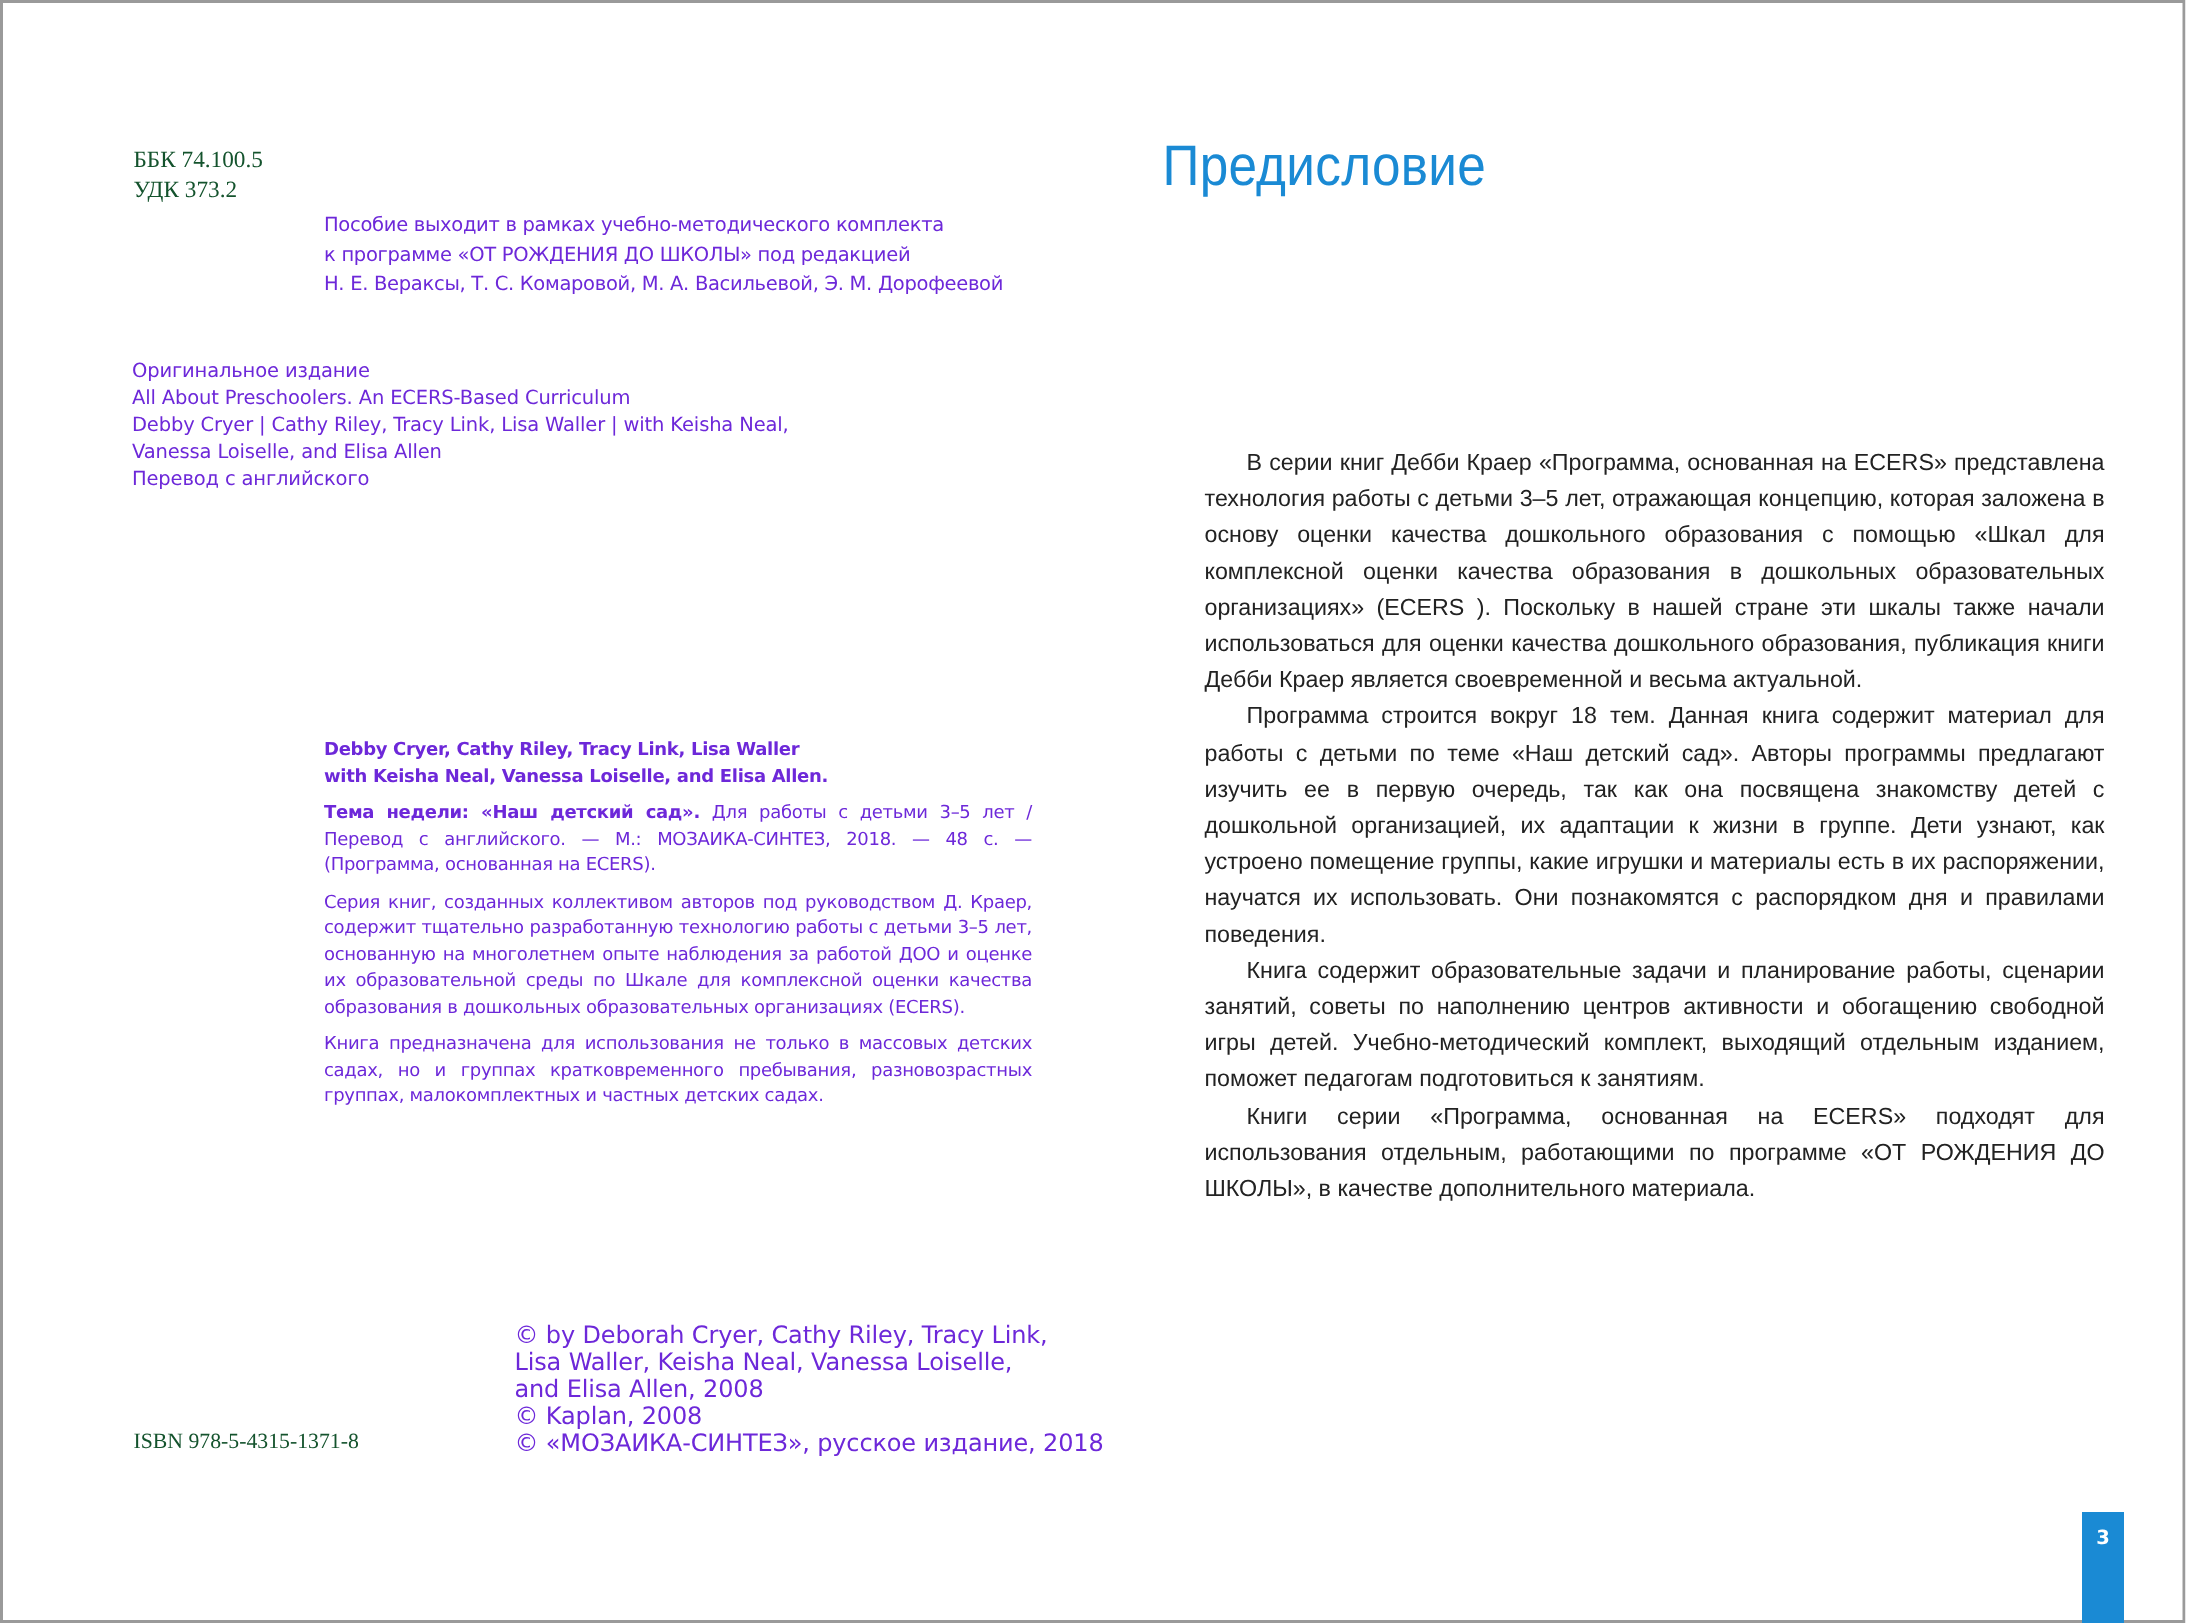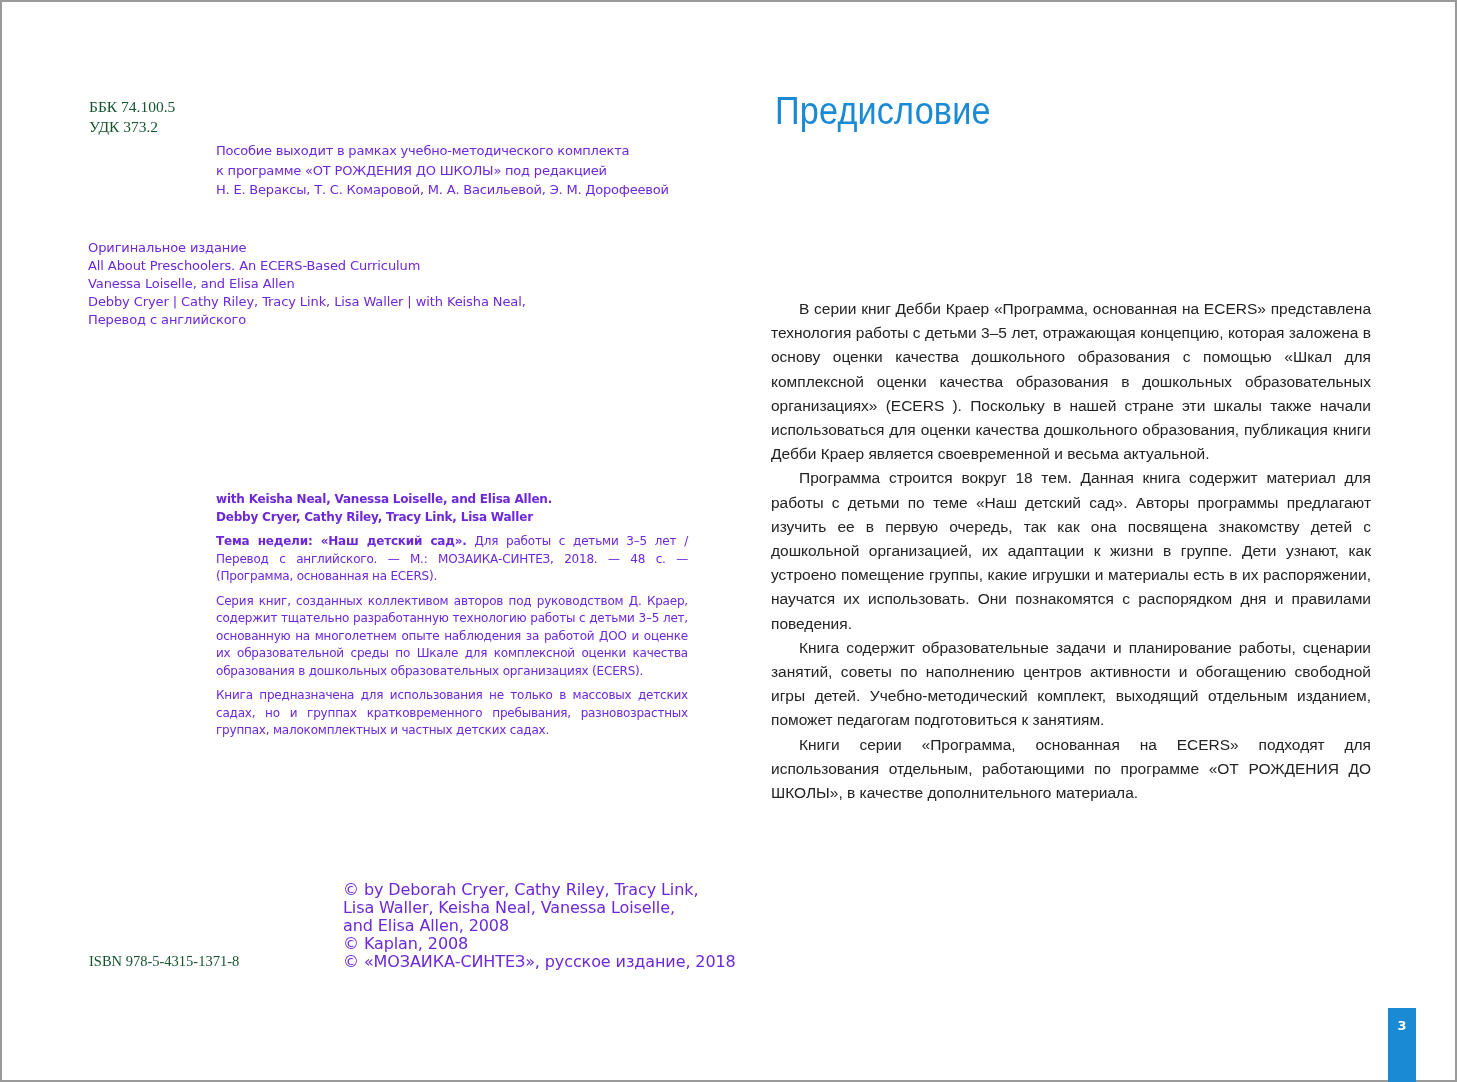--- a/index.html
+++ b/index.html
@@ -24,21 +24,21 @@
     .catalog p { margin: 0 0 7px 0; text-align: justify; }
     .catalog .title-bold { font-weight: bold; }
     .isbn { left: 87px; top: 951px; font-size: 14.5px; }
     .copyright { left: 341px; top: 879px; font-size: 16px; line-height: 18px; letter-spacing: -0.1px; }
 
     
     .heading {
       left: 773px; top: 88px; font-family: "Liberation Sans", sans-serif;
       font-size: 38px; color: #1a8ad4; letter-spacing: 0.2px; transform: scaleX(0.9); transform-origin: left top;
     }
-    .preface { left: 769px; top: 295px; width: 600px; font-family: "Liberation Sans", sans-serif;
+    .preface { left: 801px; top: 295px; width: 600px; font-family: "Liberation Sans", sans-serif;
       font-size: 15.5px; line-height: 24.2px; color: #222; }
     .preface p { margin: 0; text-indent: 28px; text-align: justify; }
     .page-tab {
       left: 1386px; top: 1006px; width: 28px; height: 74px; background: #1a8ad4;
       color: #fff; font-family: "DejaVu Sans", sans-serif; font-size: 13px; font-weight: bold;
       text-align: center; padding-top: 10px; box-sizing: border-box;
     }
   </style>
 </head>
 <body>
@@ -52,29 +52,29 @@
 
   <div class="abs sans series-note">
     <div>Пособие выходит в рамках учебно-методического комплекта</div>
     <div>к программе «ОТ РОЖДЕНИЯ ДО ШКОЛЫ» под редакцией</div>
     <div>Н. Е. Вераксы, Т. С. Комаровой, М. А. Васильевой, Э. М. Дорофеевой</div>
   </div>
 
   <div class="abs sans original">
     <div>Оригинальное издание</div>
     <div class="bold">All About Preschoolers. An ECERS-Based Curriculum</div>
+    <div>Debby Cryer | Cathy Riley, Tracy Link, Lisa Waller | with Keisha Neal,</div>
     <div>Vanessa Loiselle, and Elisa Allen</div>
-    <div>Debby Cryer | Cathy Riley, Tracy Link, Lisa Waller | with Keisha Neal,</div>
     <div>Перевод с английского</div>
   </div>
 
   <div class="abs sans catalog">
     <div class="authors">
+      <div>Debby Cryer, Cathy Riley, Tracy Link, Lisa Waller</div>
       <div>with Keisha Neal, Vanessa Loiselle, and Elisa Allen.</div>
-      <div>Debby Cryer, Cathy Riley, Tracy Link, Lisa Waller</div>
     </div>
     <p><span class="title-bold">Тема недели: «Наш детский сад».</span><span> Для работы с детьми 3–5 лет / Перевод с английского. — М.: МОЗАИКА-СИНТЕЗ, 2018. — 48 с. — (Программа, основанная на ECERS).</span></p>
     <p>Серия книг, созданных коллективом авторов под руководством Д. Краер, содержит тщательно разработанную технологию работы с детьми 3–5 лет, основанную на многолетнем опыте наблюдения за работой ДОО и оценке их образовательной среды по Шкале для комплексной оценки качества образования в дошкольных образовательных организациях (ECERS).</p>
     <p>Книга предназначена для использования не только в массовых детских садах, но и группах кратковременного пребывания, разновозрастных группах, малокомплектных и частных детских садах.</p>
   </div>
 
   <div class="abs serif isbn">ISBN 978-5-4315-1371-8</div>
 
   <div class="abs sans copyright">
     <div>© by Deborah Cryer, Cathy Riley, Tracy Link,</div>

